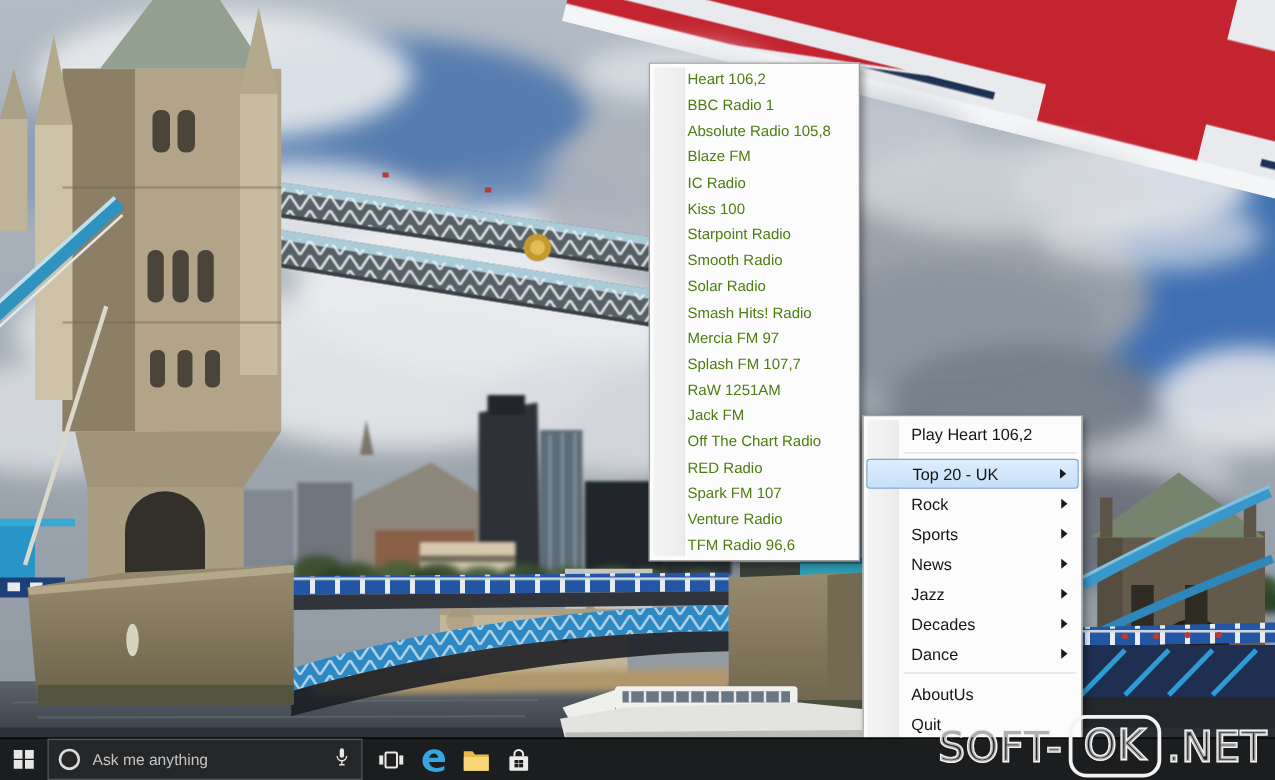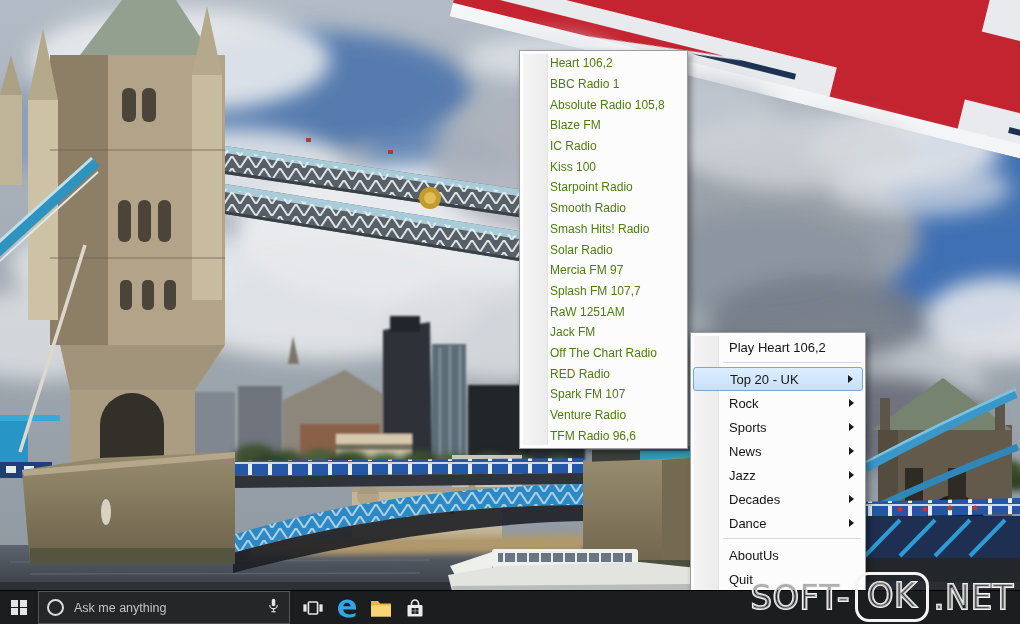--- a/index.html
+++ b/index.html
@@ -385,24 +385,24 @@
     <div class="mi">
         <span>Kiss 100</span>
       </div>
     <div class="mi">
         <span>Starpoint Radio</span>
       </div>
     <div class="mi">
         <span>Smooth Radio</span>
       </div>
     <div class="mi">
+        <span>Solar Radio</span>
+      </div>
+    <div class="mi">
         <span>Smash Hits! Radio</span>
-      </div>
-    <div class="mi">
-        <span>Solar Radio</span>
       </div>
     <div class="mi">
         <span>Mercia FM 97</span>
       </div>
     <div class="mi">
         <span>Splash FM 107,7</span>
       </div>
     <div class="mi">
         <span>RaW 1251AM</span>
       </div>

